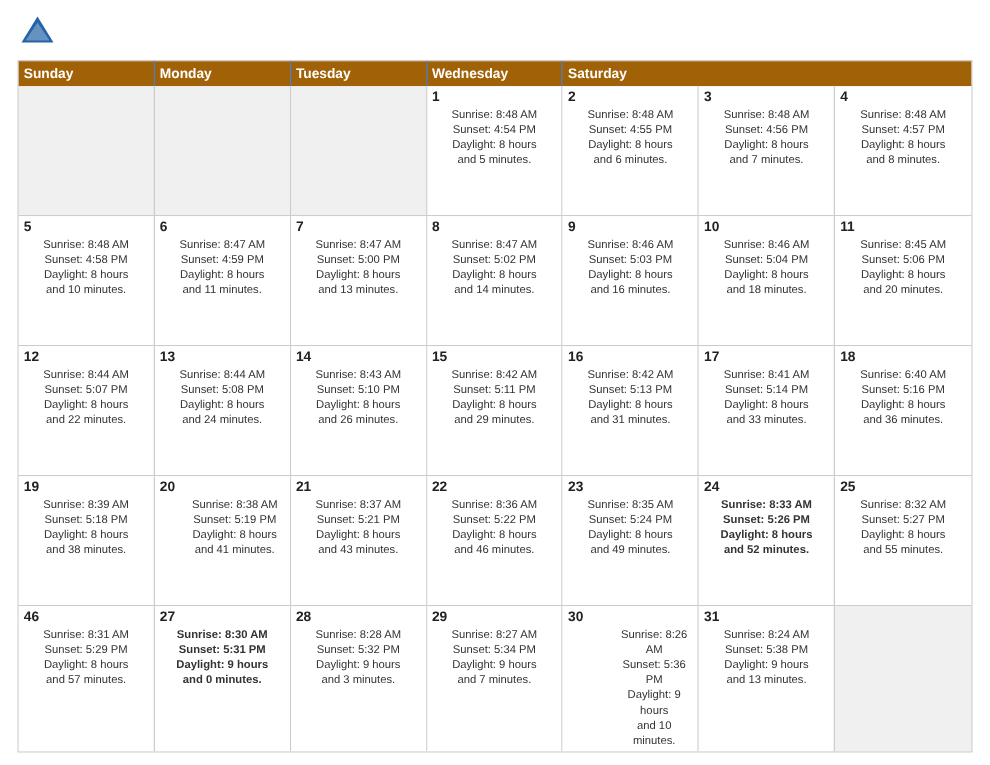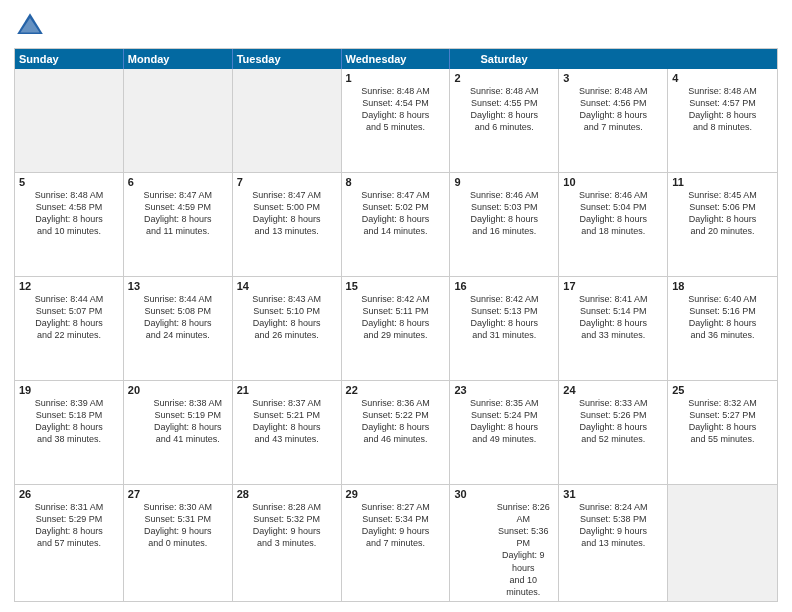--- a/index.html
+++ b/index.html
@@ -55,31 +55,31 @@
     }
     .calendar {
       flex: 1;
       display: flex;
       flex-direction: column;
       border: 1px solid #ccc;
     }
     .cal-header {
       display: grid;
       grid-template-columns: repeat(7, 1fr);
-      background: #0369a1;
+      background: #a16207;
     }
     .cal-header-cell {
       color: #fff;
       font-size: 11px;
       font-weight: bold;
       padding: 4px 4px;
       border-right: 1px solid #4a7fcb;
       text-align: left;
     }
-    .cal-header-cell:last-child { border-right: none; margin-left: 26px; }
+    .cal-header-cell:last-child { border-right: none; }
     .cal-body {
       flex: 1;
       display: flex;
       flex-direction: column;
     }
     .cal-row {
       display: grid;
       grid-template-columns: repeat(7, 1fr);
       flex: 1;
       border-top: 1px solid #ccc;
@@ -305,44 +305,44 @@
           </div>
           <div class="cal-cell">
             <div class="day-num">23</div>
             <div class="cell-text" style="white-space: pre-line;">Sunrise: 8:35 AM
 Sunset: 5:24 PM
 Daylight: 8 hours
 and 49 minutes.</div>
           </div>
           <div class="cal-cell">
             <div class="day-num">24</div>
-            <div class="cell-text" style="white-space: pre-line;">Sunrise: 8:33 AM
+            <div class="cell-text" style="white-space: pre-line; font-weight: bold;">Sunrise: 8:33 AM
 Sunset: 5:26 PM
 Daylight: 8 hours
 and 52 minutes.</div>
           </div>
           <div class="cal-cell">
             <div class="day-num">25</div>
             <div class="cell-text" style="white-space: pre-line;">Sunrise: 8:32 AM
 Sunset: 5:27 PM
 Daylight: 8 hours
 and 55 minutes.</div>
           </div>
         </div>
         <div class="cal-row">
           <div class="cal-cell">
-            <div class="day-num">26</div>
+            <div class="day-num">46</div>
             <div class="cell-text" style="white-space: pre-line;">Sunrise: 8:31 AM
 Sunset: 5:29 PM
 Daylight: 8 hours
 and 57 minutes.</div>
           </div>
           <div class="cal-cell">
             <div class="day-num">27</div>
-            <div class="cell-text" style="white-space: pre-line;">Sunrise: 8:30 AM
+            <div class="cell-text" style="white-space: pre-line; font-weight: bold;">Sunrise: 8:30 AM
 Sunset: 5:31 PM
 Daylight: 9 hours
 and 0 minutes.</div>
           </div>
           <div class="cal-cell">
             <div class="day-num">28</div>
             <div class="cell-text" style="white-space: pre-line;">Sunrise: 8:28 AM
 Sunset: 5:32 PM
 Daylight: 9 hours
 and 3 minutes.</div>

